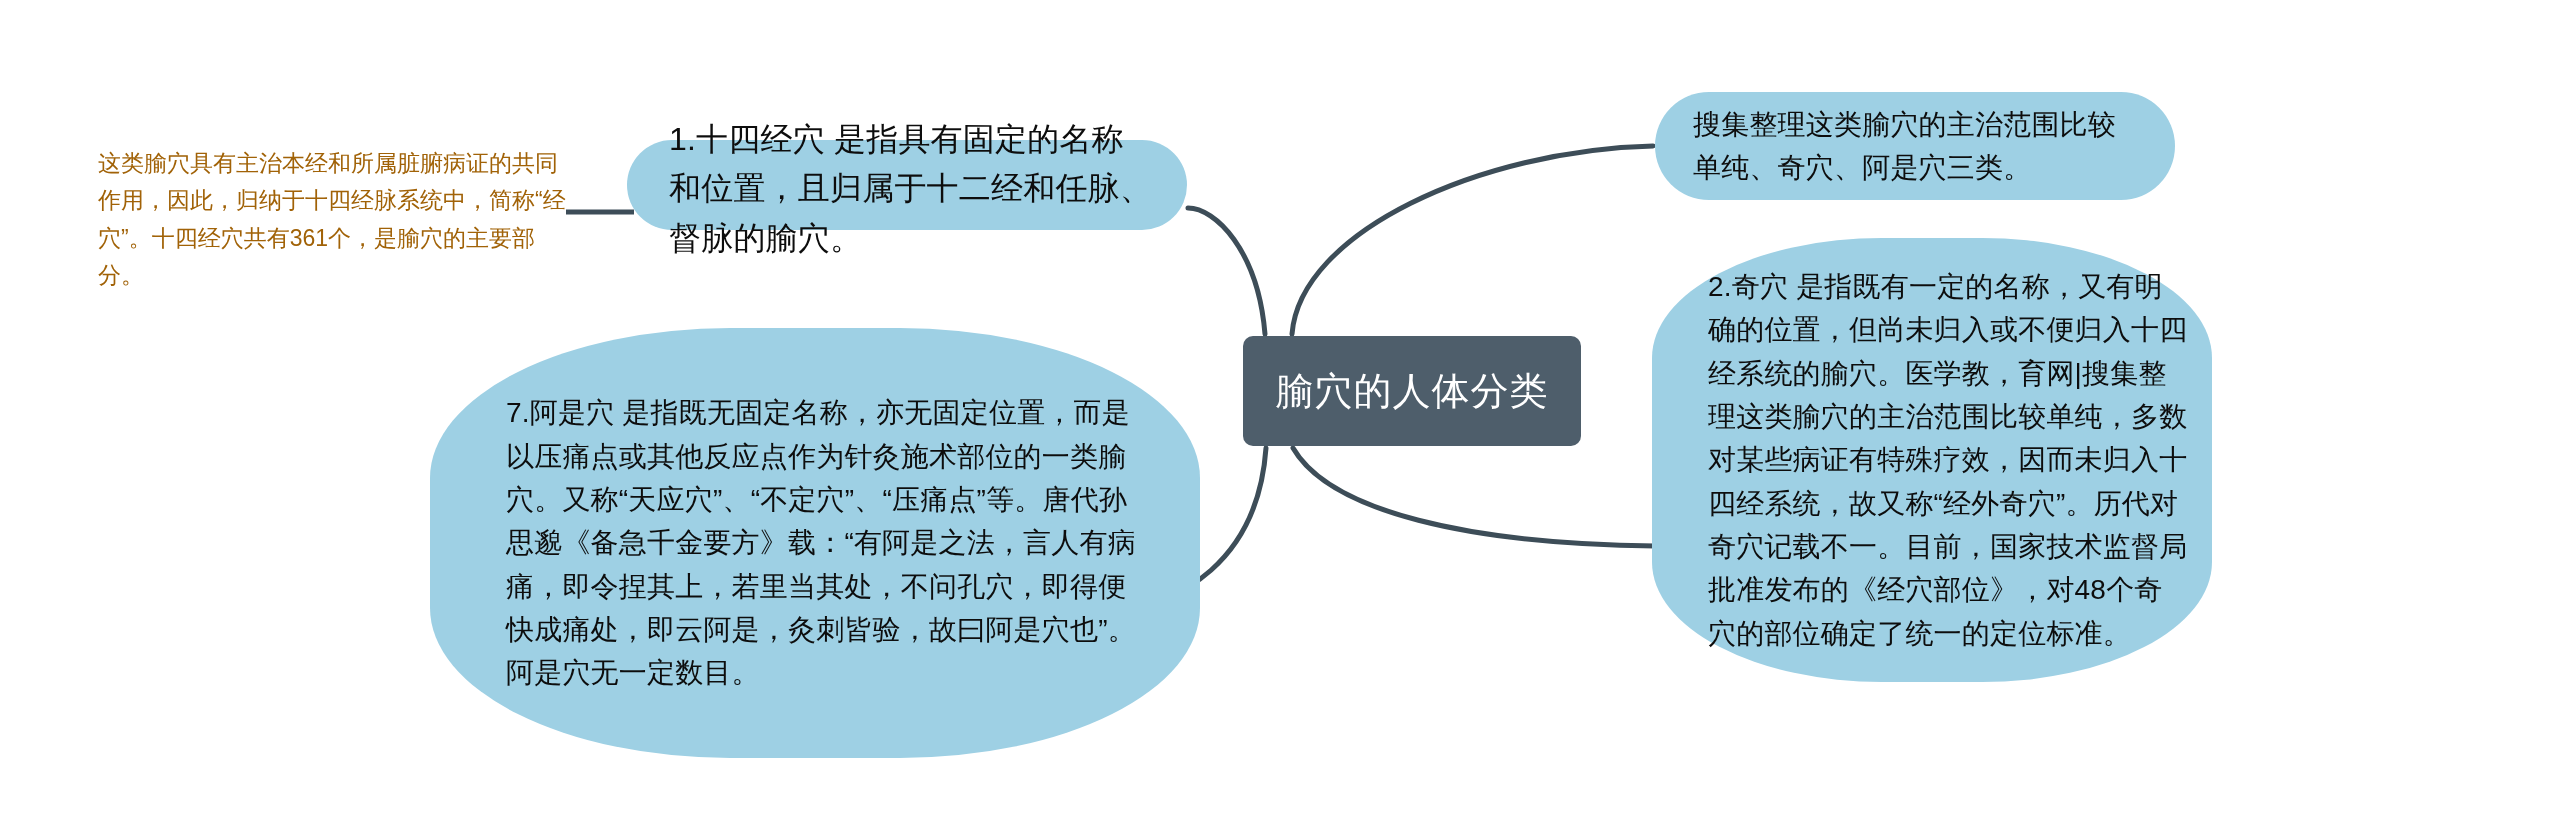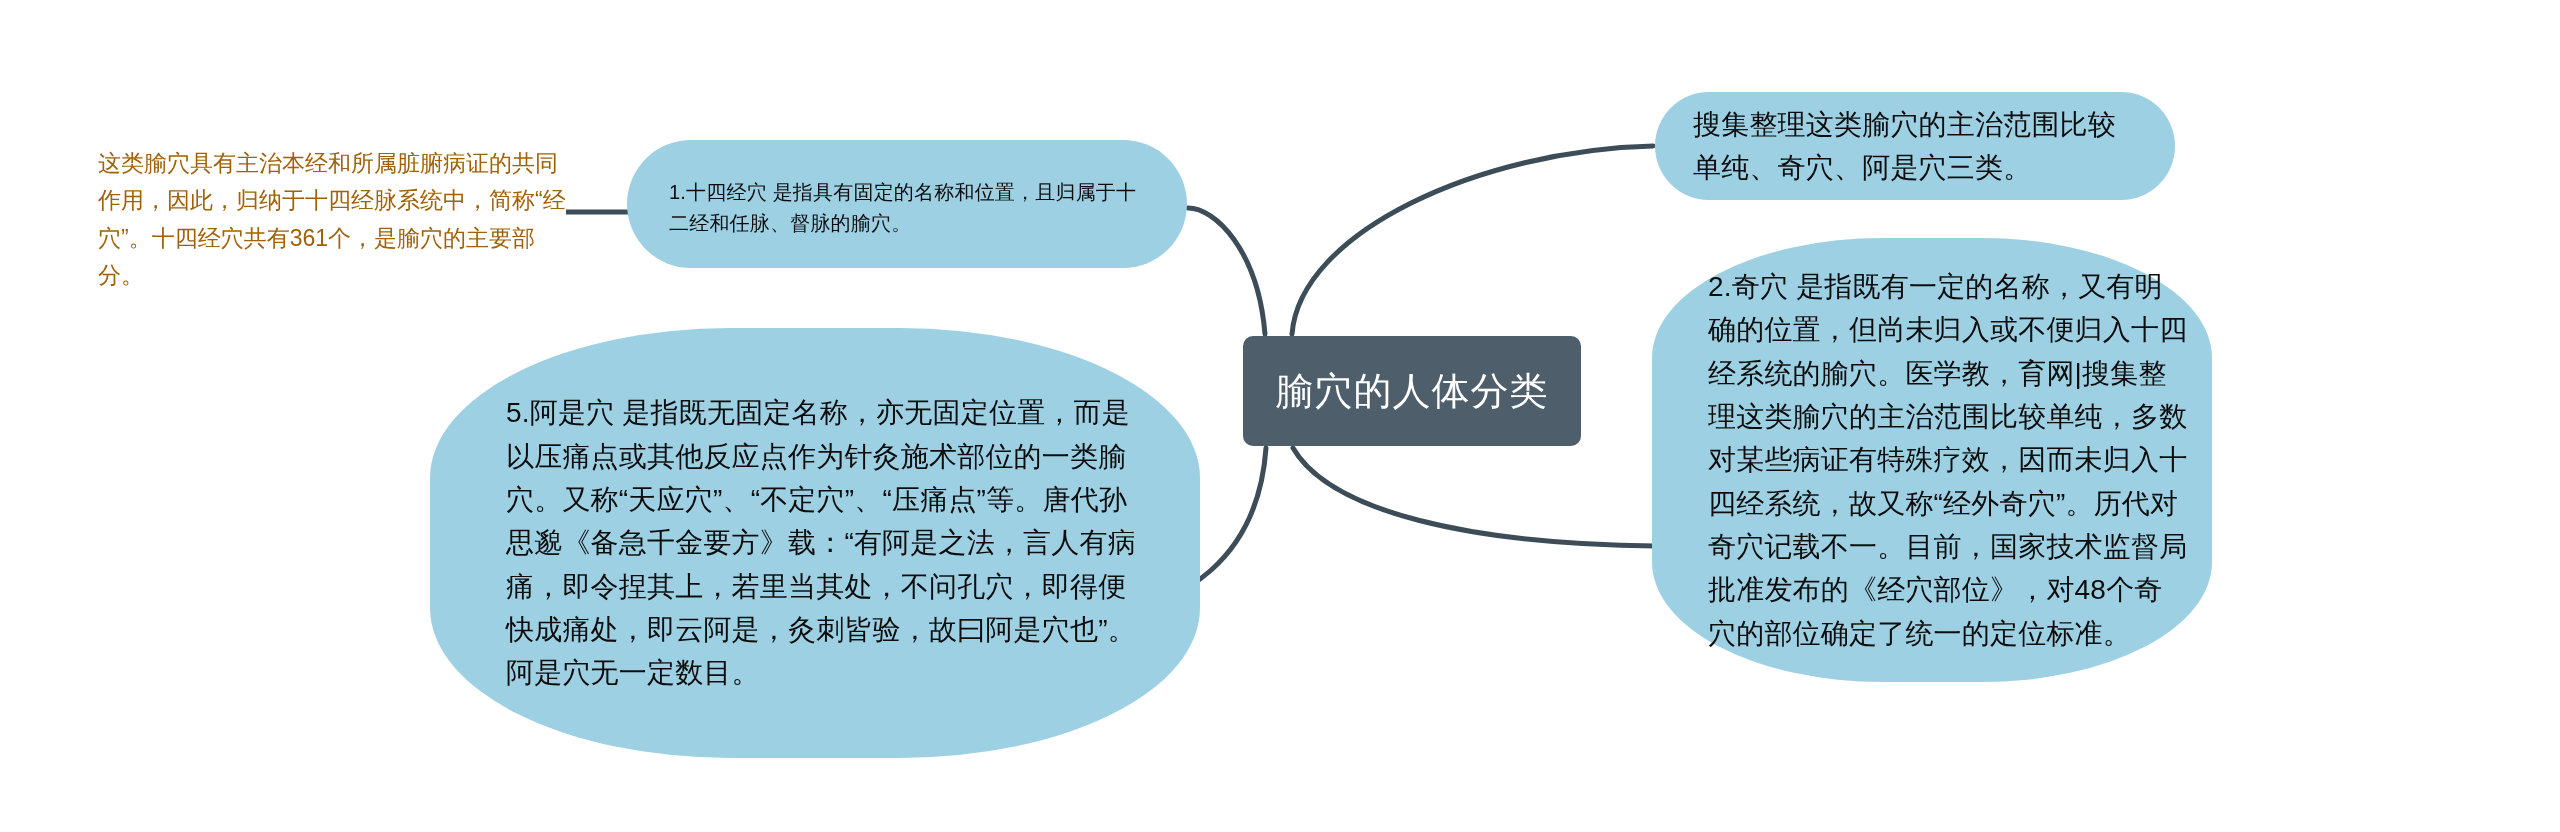--- a/index.html
+++ b/index.html
@@ -75,24 +75,24 @@
     font-size: 28px;
     padding: 10px 34px 10px 38px;
     z-index: 4;
   }
 
   
   #node-1 {
     left: 627px;
     top: 140px;
     width: 560px;
-    height: 128px;
+    height: 90px;
     background: #9ed0e4;
     border-radius: 64px 64px 64px 64px;
-    font-size: 20px;
+    font-size: 32px;
     padding: 8px 34px 0 42px;
     z-index: 4;
   }
 
   
   #node-2 {
     left: 1652px;
     top: 238px;
     width: 560px;
     height: 444px;
@@ -157,20 +157,20 @@
 
   <div class="node" id="node-summary">
     <span class="txt">搜集整理这类腧穴的主治范围比较单纯、奇穴、阿是穴三类。</span>
   </div>
 
   <div class="node" id="node-2">
     <span class="txt">2.奇穴 是指既有一定的名称，又有明确的位置，但尚未归入或不便归入十四经系统的腧穴。医学教，育网|搜集整理这类腧穴的主治范围比较单纯，多数对某些病证有特殊疗效，因而未归入十四经系统，故又称“经外奇穴”。历代对奇穴记载不一。目前，国家技术监督局批准发布的《经穴部位》，对48个奇穴的部位确定了统一的定位标准。</span>
   </div>
 
   <div class="node" id="node-3">
-    <span class="txt">5.阿是穴 是指既无固定名称，亦无固定位置，而是以压痛点或其他反应点作为针灸施术部位的一类腧穴。又称“天应穴”、“不定穴”、“压痛点”等。唐代孙思邈《备急千金要方》载：“有阿是之法，言人有病痛，即令捏其上，若里当其处，不问孔穴，即得便快成痛处，即云阿是，灸刺皆验，故曰阿是穴也”。阿是穴无一定数目。</span>
+    <span class="txt">7.阿是穴 是指既无固定名称，亦无固定位置，而是以压痛点或其他反应点作为针灸施术部位的一类腧穴。又称“天应穴”、“不定穴”、“压痛点”等。唐代孙思邈《备急千金要方》载：“有阿是之法，言人有病痛，即令捏其上，若里当其处，不问孔穴，即得便快成痛处，即云阿是，灸刺皆验，故曰阿是穴也”。阿是穴无一定数目。</span>
   </div>
 
   <div class="node" id="root-node">
     <span class="txt">腧穴的人体分类</span>
   </div>
 
 </div>
 
 </body></html>

